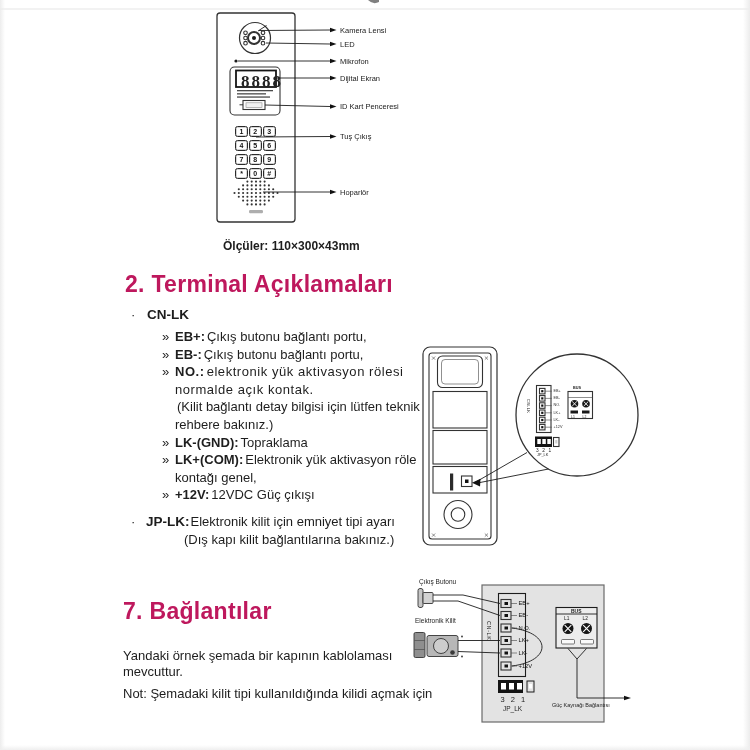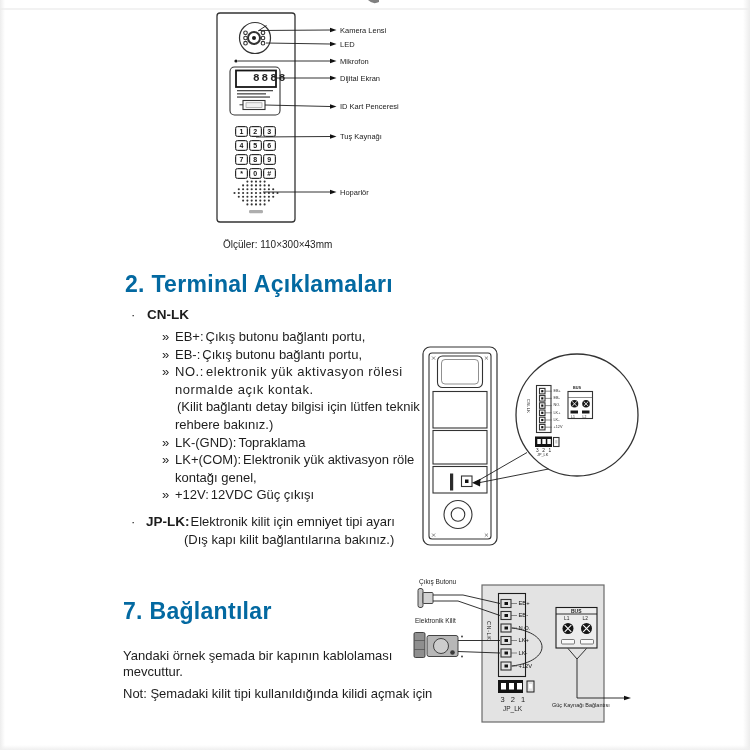--- a/index.html
+++ b/index.html
@@ -1,37 +1,37 @@
 <!DOCTYPE html>
 <html><head>
 <meta charset="utf-8">
 <style>
   html,body{margin:0;padding:0;background:#fff;}
   .page{position:relative;width:750px;height:750px;background:#fff;overflow:hidden;
         font-family:"Liberation Sans",sans-serif;color:#1d1d1d;}
   svg{position:absolute;left:0;top:0;}
   .t{position:absolute;white-space:nowrap;color:#1d1d1d;}
-  .h2{font-size:23px;font-weight:bold;letter-spacing:.3px;color:#0369a1;}
+  .h2{font-size:23px;font-weight:bold;letter-spacing:.3px;color:#be185d;}
   .body13{font-size:13px;}
-  .caption{font-size:10px;}
+  .caption{font-size:12px;font-weight:bold;}
   
   .sublist{position:absolute;left:162px;top:328px;width:264px;font-size:13px;color:#1e1e1e;}
   .sub-item{position:relative;padding-left:13px;line-height:17.6px;}
   .mk{position:absolute;left:0;top:0;}
-  .tm{font-weight:normal;}
+  .tm{font-weight:bold;}
   .ds{margin-left:2px;}
   .spread{letter-spacing:.55px;}
   
   .keypad{position:absolute;left:235px;top:126px;display:grid;
           grid-template-columns:repeat(3,13px);grid-auto-rows:10.5px;column-gap:.8px;row-gap:3.6px;}
   .key{border:1px solid #2b2b2b;border-radius:2.5px;background:#fff;box-shadow:inset 0 0 0 .5px #aaa;
        display:flex;align-items:center;justify-content:center;font-size:7px;font-weight:bold;color:#111;}
   
-  .seg{position:absolute;left:253px;top:72px;width:34px;font-family:Liberation Mono, monospace;
-       font-size:11px;font-weight:bold;letter-spacing:2px;color:#222;}
+  .seg{position:absolute;left:241px;top:72px;width:34px;font-family:Liberation Serif, serif;
+       font-size:17px;font-weight:bold;letter-spacing:2px;color:#222;}
   .callout{position:absolute;left:340px;font-size:7.5px;color:#1b1b1b;white-space:nowrap;}
   .vtext{position:absolute;writing-mode:vertical-rl;white-space:nowrap;color:#1b1b1b;}
   .wpin{position:absolute;left:518.5px;font-size:5.8px;color:#141414;white-space:nowrap;}
   .mpin{position:absolute;left:553.5px;font-size:3.8px;color:#333;white-space:nowrap;}
   .tiny-b{font-weight:bold;}
   .s3line{position:absolute;left:123px;font-size:13px;white-space:nowrap;}
   .edge-l{position:absolute;left:0;top:0;width:5px;height:750px;background:linear-gradient(to right,#ededed,rgba(255,255,255,0));}
   .edge-r{position:absolute;right:0;top:0;width:7px;height:750px;background:linear-gradient(to left,#ececec,rgba(255,255,255,0));}
   .edge-b{position:absolute;left:0;bottom:0;width:750px;height:5px;background:linear-gradient(to top,#efefef,rgba(255,255,255,0));}
   .scanband{position:absolute;left:0;top:8px;width:750px;height:2px;background:#ececec;opacity:.7;}
@@ -298,21 +298,21 @@
     <div class="key">*</div>
     <div class="key">0</div>
     <div class="key">#</div>
   </div>
 
   <div class="callout" style="top:25.5px">Kamera Lensi</div>
   <div class="callout" style="top:39.5px">LED</div>
   <div class="callout" style="top:56.5px">Mikrofon</div>
   <div class="callout" style="top:73.5px">Dijital Ekran</div>
   <div class="callout" style="top:102px">ID Kart Penceresi</div>
-  <div class="callout" style="top:132px">Tuş Kaynağı</div>
+  <div class="callout" style="top:132px">Tuş Çıkış</div>
   <div class="callout" style="top:187.5px">Hoparlör</div>
 
   <div class="t caption" style="left:223px;top:239px">Ölçüler: 110×300×43mm</div>
 
   <div class="t h2" style="left:125px;top:271px">2. Terminal Açıklamaları</div>
   <div class="t body13" style="left:131px;top:307px">·</div>
   <div class="t body13" style="left:147px;top:306.5px;font-weight:bold;font-size:13.5px">CN-LK</div>
 
   <div class="sublist">
     <div class="sub-item">

